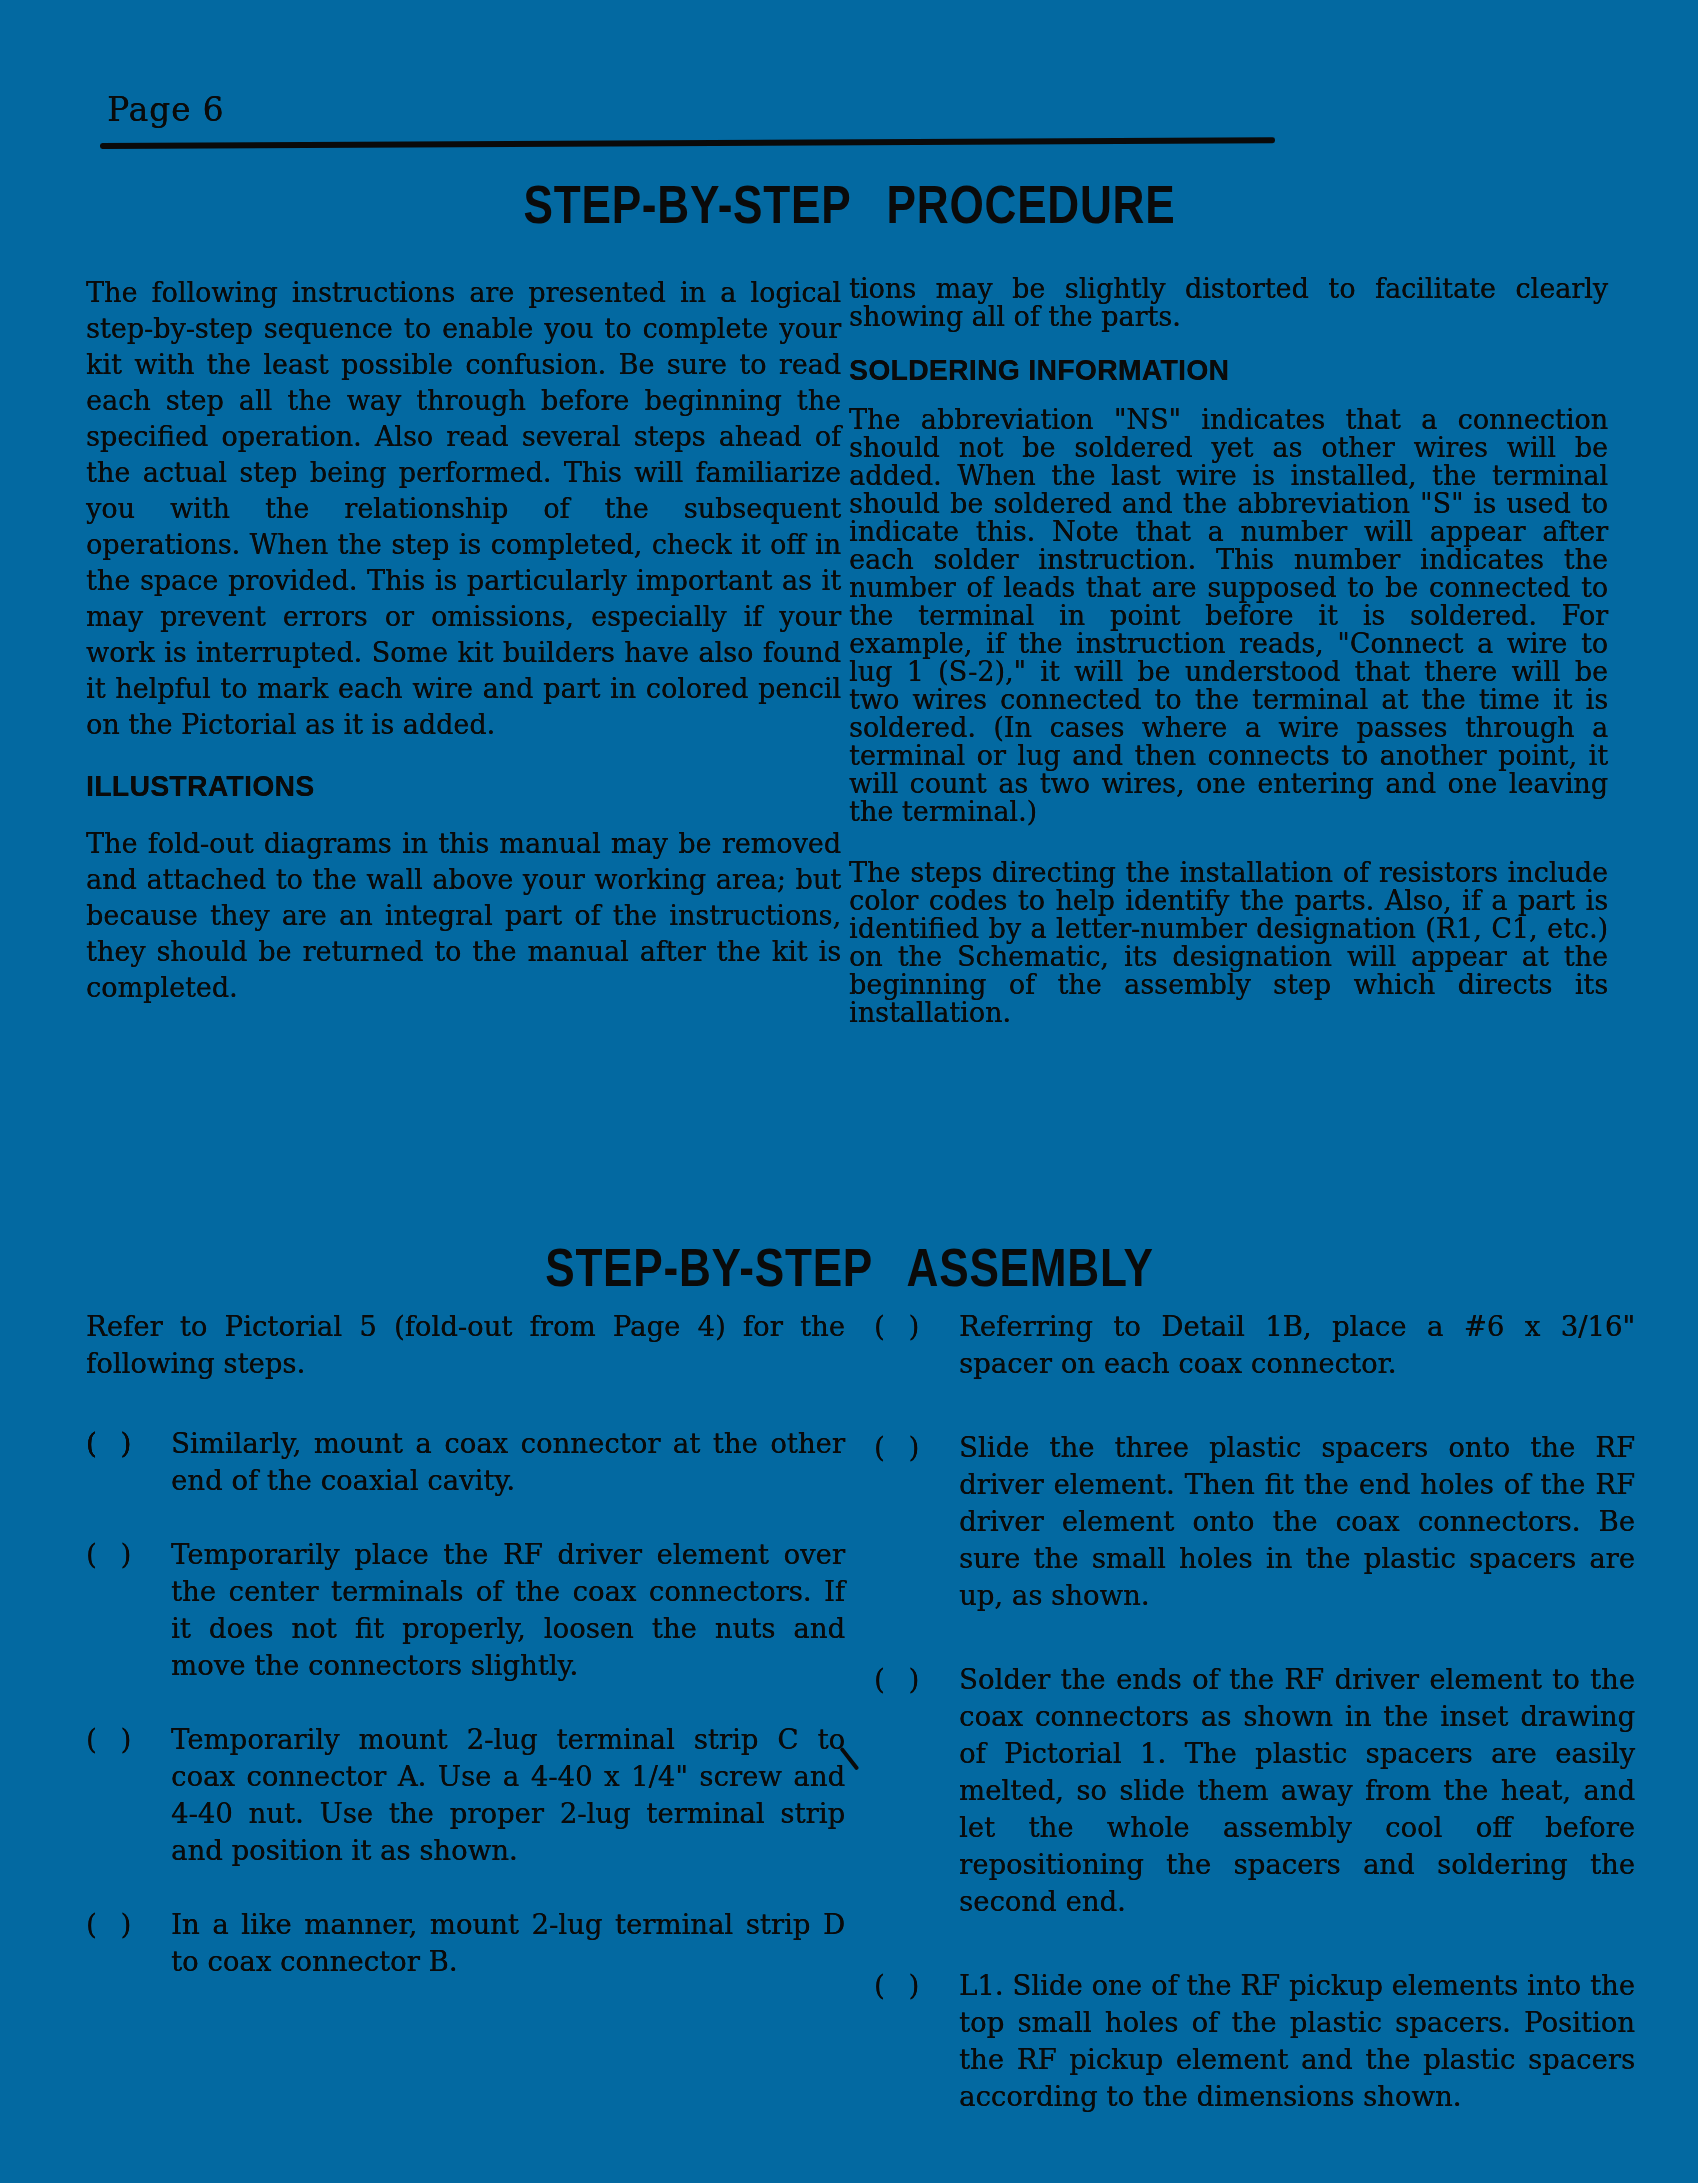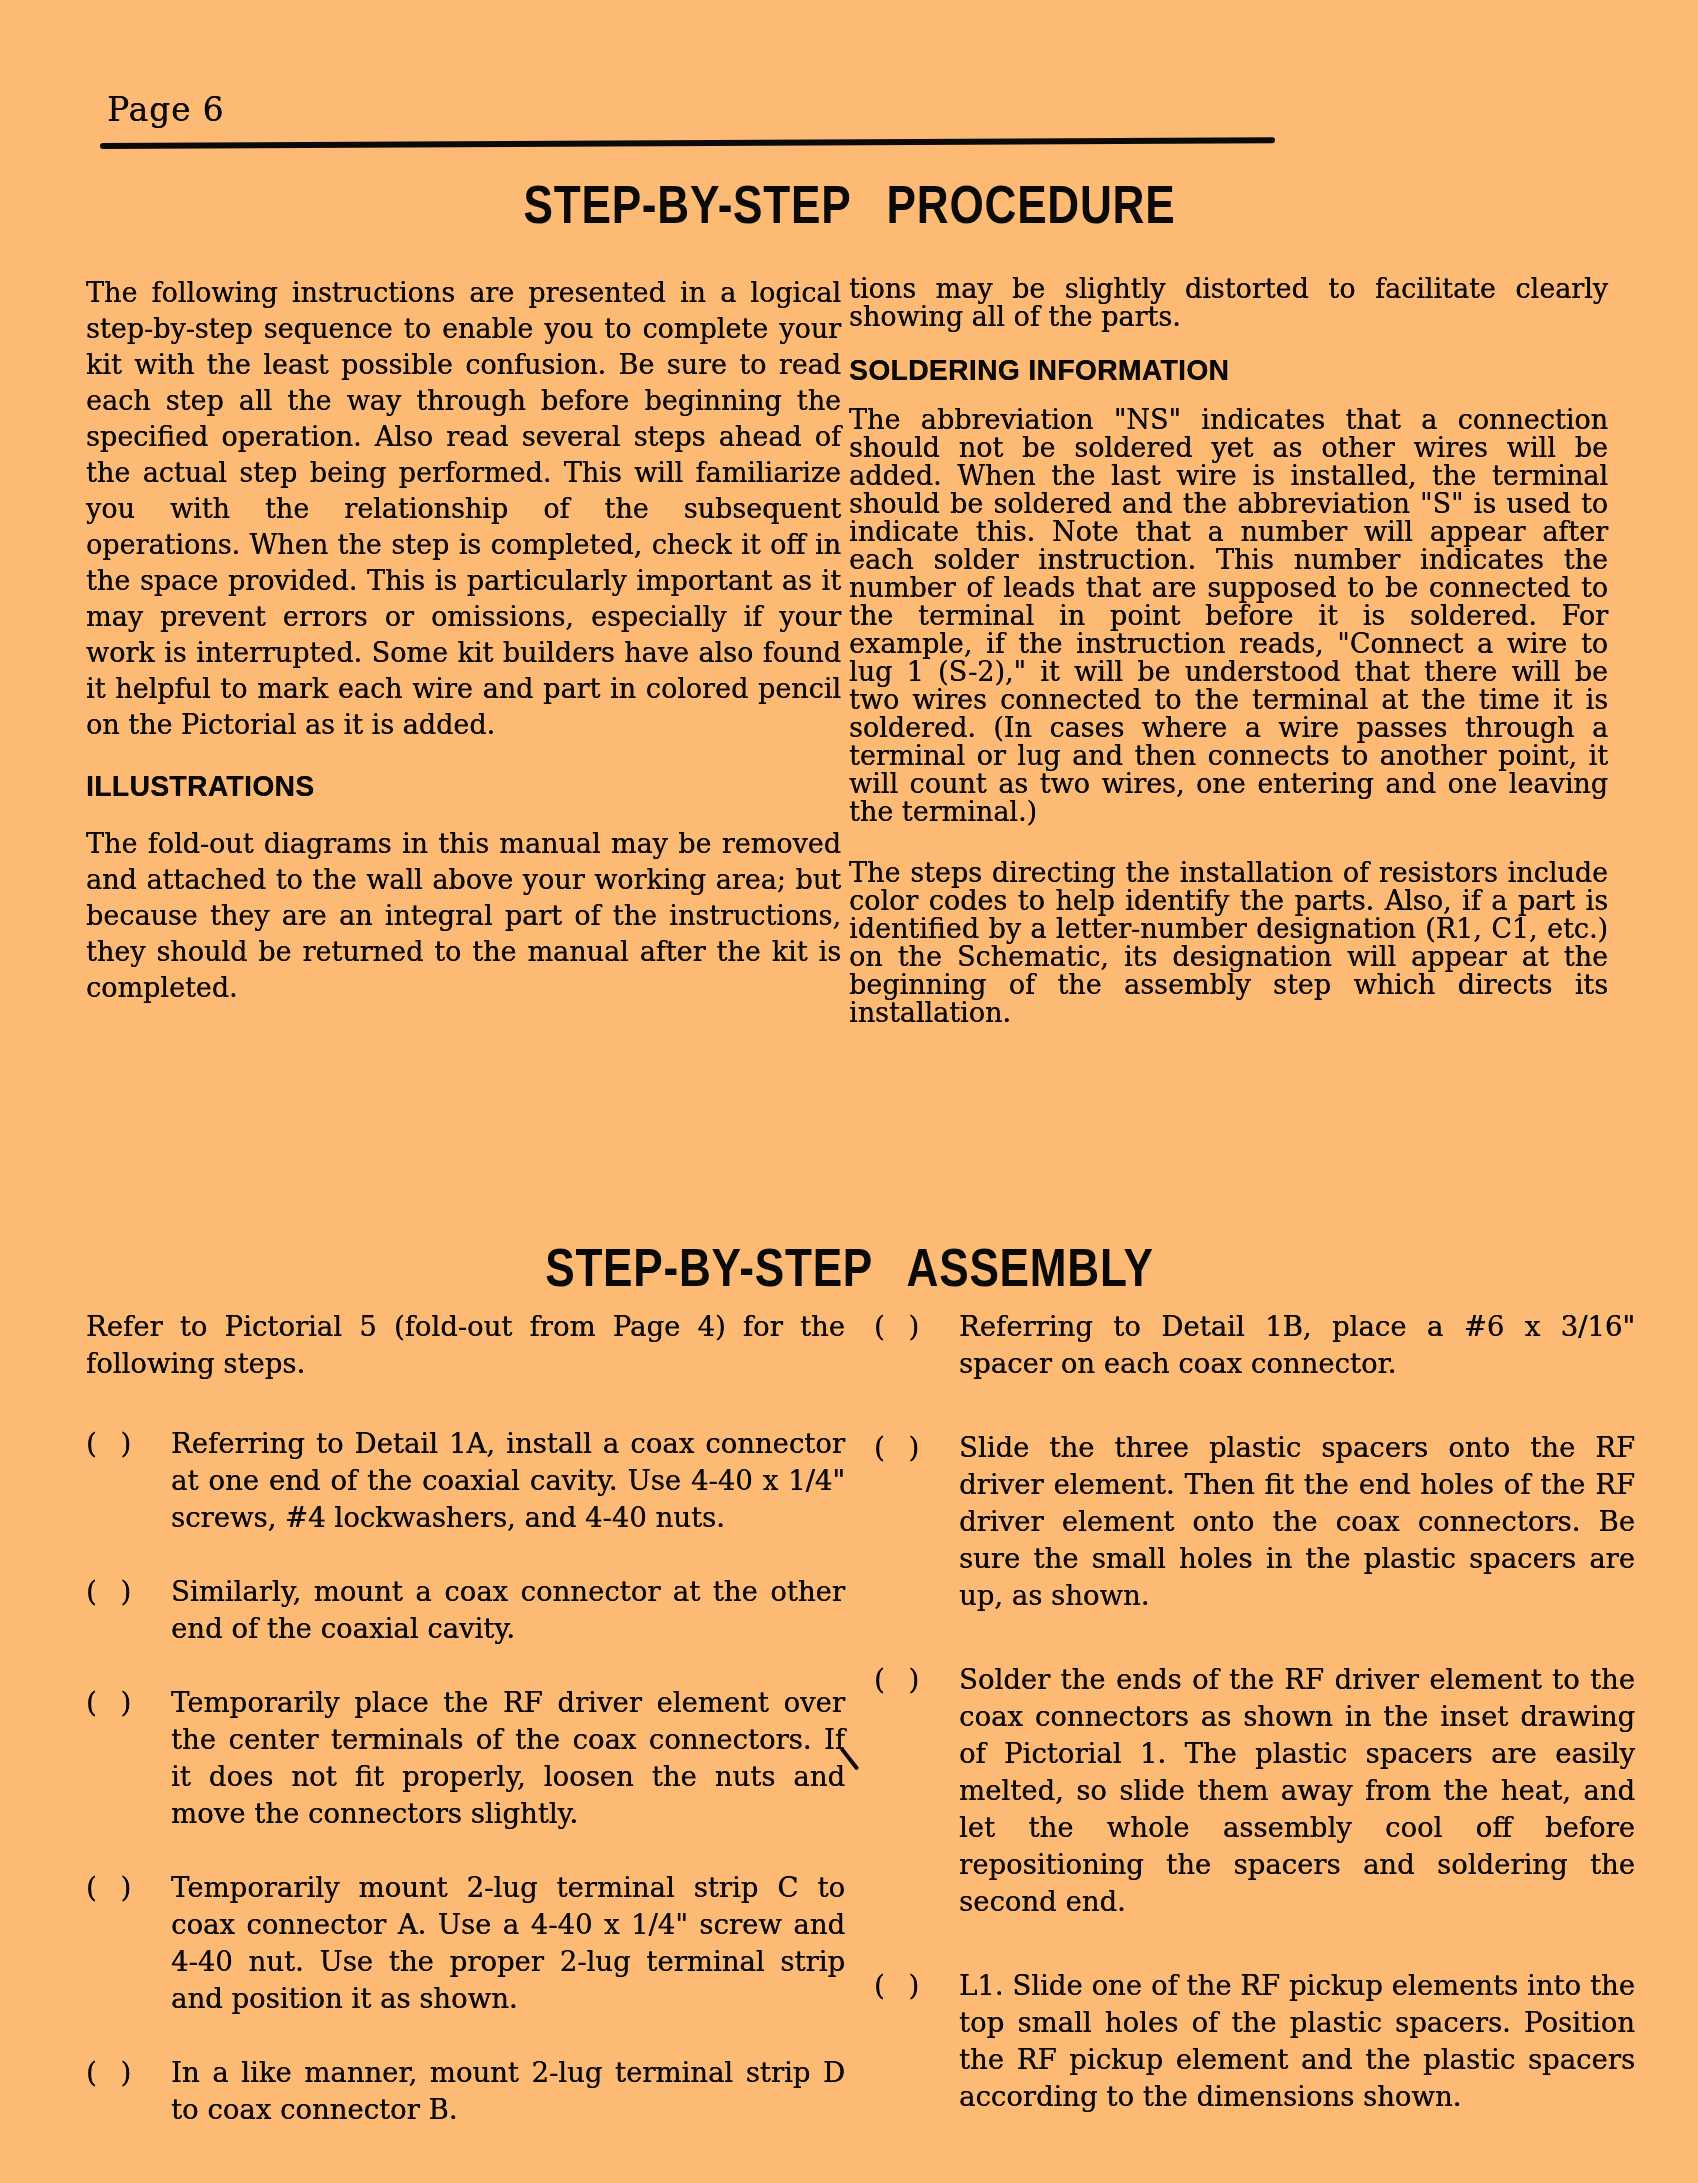--- a/index.html
+++ b/index.html
@@ -1,19 +1,19 @@
 <!DOCTYPE html>
 <html style="font-size:13.3px"><head>
 <meta charset="utf-8">
 <style>
   html,body{margin:0;padding:0;background:#e8e8e4;}
   .page{
     position:relative;
     width:1699px;height:2183px;
-    background:#fdba74;
+    background:#0369a1;
     font-family:"DejaVu Serif", serif;
     color:#0a0a0a;
     overflow:hidden;
   }
   
   .page-num{
     position:absolute;left:107px;top:90px;
     font-size:33px;letter-spacing:0.8px;
   }
   .rule{
@@ -89,21 +89,20 @@
     <p class="gap-md">The steps directing the installation of resistors include color codes to help identify the parts. Also, if a part is identified by a letter-number designation (R1, C1, etc.) on the Schematic, its designation will appear at the beginning of the assembly step which directs its installation.</p>
   </div>
 
   <h1 class="title t2">STEP-BY-STEP ASSEMBLY</h1>
 
   <div class="col left-asm">
     <p class="intro">Refer to Pictorial 5 (fold-out from Page 4) for the following steps.</p>
 
     <div class="step">
       <span class="cb">( )</span>
-      <span>Referring to Detail 1A, install a coax connector at one end of the coaxial cavity. Use 4-40 x 1/4" screws, #4 lockwashers, and 4-40 nuts.</span>
     </div>
     <div class="step">
       <span class="cb">( )</span>
       <span>Similarly, mount a coax connector at the other end of the coaxial cavity.</span>
     </div>
     <div class="step">
       <span class="cb">( )</span>
       <span>Temporarily place the RF driver element over the center terminals of the coax connectors. If it does not fit properly, loosen the nuts and move the connectors slightly.</span>
     </div>
     <div class="step">

